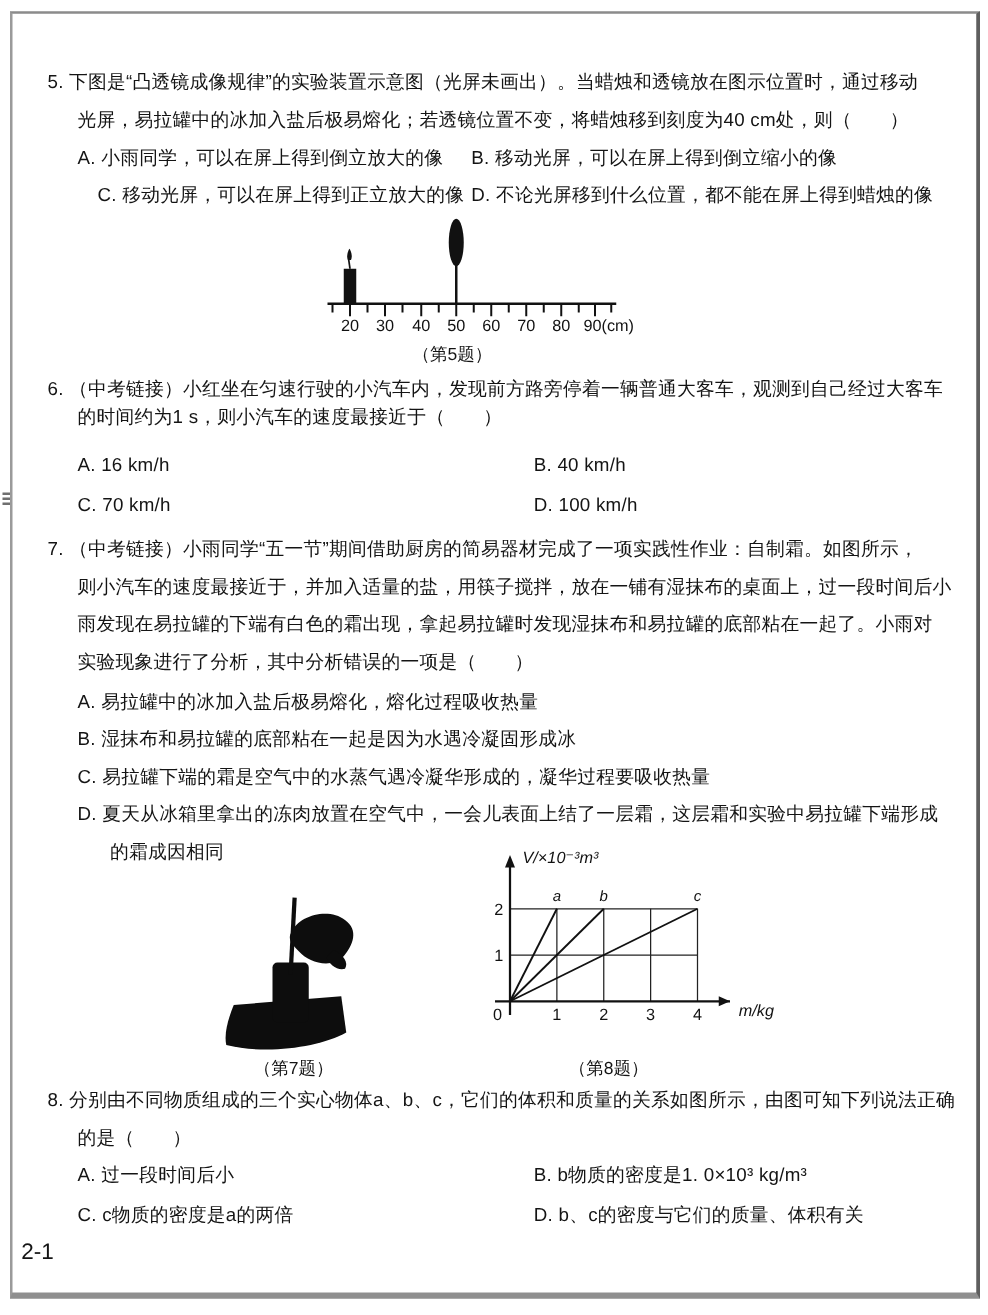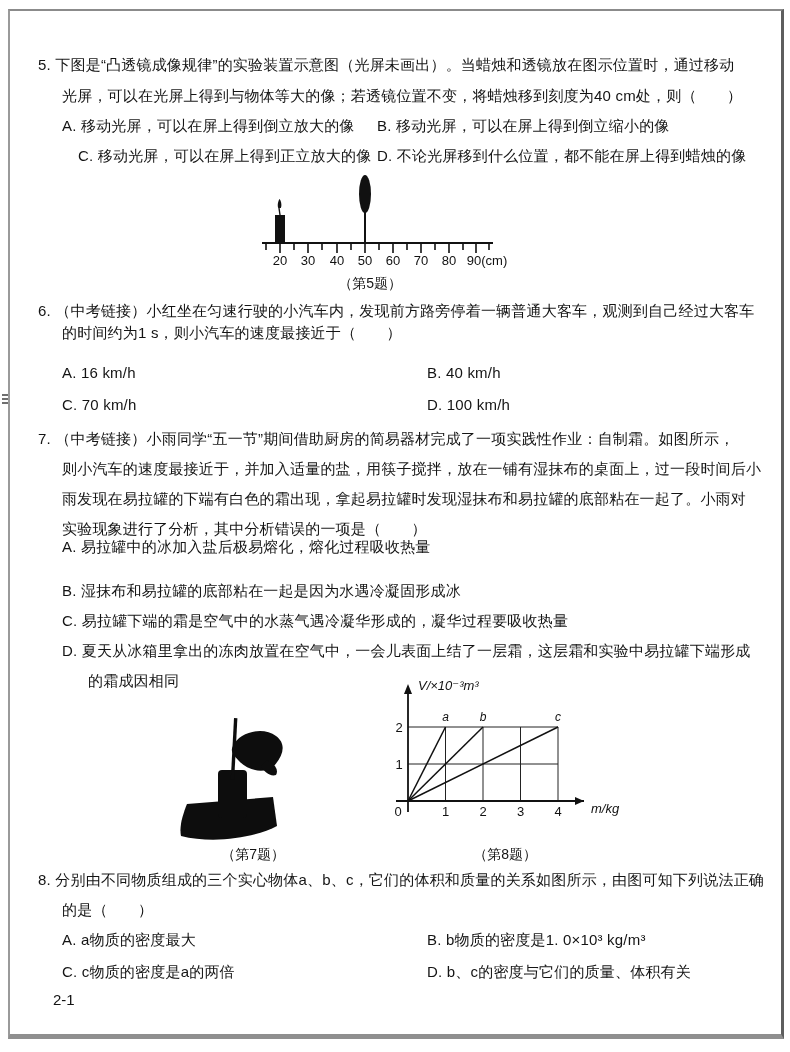--- a/index.html
+++ b/index.html
@@ -2,41 +2,41 @@
 <html><head>
 <meta charset="utf-8">
 <style>
   html,body{margin:0;padding:0;width:790px;height:1052px;background:#ffffff;overflow:hidden;}
   body{font-family:"Liberation Sans","DejaVu Sans",sans-serif;color:#141414;position:relative;}
   .frame{position:absolute;left:8px;top:9px;width:776px;height:1030px;
          border-top:2px solid #8b8b8b;border-left:2px solid #9a9a9a;
          border-right:3px solid #5e5e5e;border-bottom:5px solid #8f8f8f;
          background:#ffffff;box-sizing:border-box;}
   .tline{position:absolute;font-size:15px;white-space:nowrap;letter-spacing:0.2px;}
-  .caption{position:absolute;font-size:14px;text-align:right;}
-  .pagenum{position:absolute;font-size:15px;margin-left:36px;}
+  .caption{position:absolute;font-size:14px;text-align:center;}
+  .pagenum{position:absolute;font-size:18px;}
   .spine{position:absolute;left:2px;top:392px;width:7px;}
   .spine i{display:block;height:2px;background:#6f6f6f;margin:2px 0;width:6px;}
   svg text{font-family:"Liberation Sans","DejaVu Sans",sans-serif;}
   .fig{position:absolute;}
 </style>
 </head>
 <body>
 
 <div class="frame"></div>
 
 <div class="spine">
     <i></i>
     <i></i>
     <i></i>
   </div>
 
 <div class="tline" style="left:38px;top:56px">5. 下图是“凸透镜成像规律”的实验装置示意图（光屏未画出）。当蜡烛和透镜放在图示位置时，通过移动</div>
-<div class="tline" style="left:62px;top:87px">光屏，可以在光屏上得到与物体等大的像；若透镜位置不变，将蜡烛移到刻度为40 cm处，则（　　）</div>
-<div class="tline" style="left:62px;top:117px">A. 移动光屏，可以在屏上得到倒立放大的像</div>
+<div class="tline" style="left:62px;top:87px">光屏，易拉罐中的冰加入盐后极易熔化；若透镜位置不变，将蜡烛移到刻度为40 cm处，则（　　）</div>
+<div class="tline" style="left:62px;top:117px">A. 小雨同学，可以在屏上得到倒立放大的像</div>
 <div class="tline" style="left:377px;top:117px">B. 移动光屏，可以在屏上得到倒立缩小的像</div>
 <div class="tline" style="left:78px;top:147px">C. 移动光屏，可以在屏上得到正立放大的像</div>
 <div class="tline" style="left:377px;top:147px">D. 不论光屏移到什么位置，都不能在屏上得到蜡烛的像</div>
 
 <div class="fig" style="left:255px;top:170px">
   <svg width="255" height="100" viewBox="0 0 255 100">
 
     <line x1="7" y1="73" x2="238" y2="73" stroke="#111" stroke-width="2"></line>
 
     <g stroke="#111" stroke-width="1.6">
@@ -88,21 +88,21 @@
 <div class="tline" style="left:62px;top:324px">的时间约为1 s，则小汽车的速度最接近于（　　）</div>
 <div class="tline" style="left:62px;top:364px">A. 16 km/h</div>
 <div class="tline" style="left:427px;top:364px">B. 40 km/h</div>
 <div class="tline" style="left:62px;top:396px">C. 70 km/h</div>
 <div class="tline" style="left:427px;top:396px">D. 100 km/h</div>
 
 <div class="tline" style="left:38px;top:430px">7. （中考链接）小雨同学“五一节”期间借助厨房的简易器材完成了一项实践性作业：自制霜。如图所示，</div>
 <div class="tline" style="left:62px;top:460px">则小汽车的速度最接近于，并加入适量的盐，用筷子搅拌，放在一铺有湿抹布的桌面上，过一段时间后小</div>
 <div class="tline" style="left:62px;top:490px">雨发现在易拉罐的下端有白色的霜出现，拿起易拉罐时发现湿抹布和易拉罐的底部粘在一起了。小雨对</div>
 <div class="tline" style="left:62px;top:520px">实验现象进行了分析，其中分析错误的一项是（　　）</div>
-<div class="tline" style="left:62px;top:538px">A. 易拉罐中的冰加入盐后极易熔化，熔化过程吸收热量</div>
+<div class="tline" style="left:62px;top:552px">A. 易拉罐中的冰加入盐后极易熔化，熔化过程吸收热量</div>
 <div class="tline" style="left:62px;top:582px">B. 湿抹布和易拉罐的底部粘在一起是因为水遇冷凝固形成冰</div>
 <div class="tline" style="left:62px;top:612px">C. 易拉罐下端的霜是空气中的水蒸气遇冷凝华形成的，凝华过程要吸收热量</div>
 <div class="tline" style="left:62px;top:642px">D. 夏天从冰箱里拿出的冻肉放置在空气中，一会儿表面上结了一层霜，这层霜和实验中易拉罐下端形成</div>
 <div class="tline" style="left:88px;top:672px">的霜成因相同</div>
 
 <div class="fig" style="left:175px;top:698px">
   <svg width="135" height="148" viewBox="0 0 135 148">
     <g fill="#0d0d0d">
 
       <path d="M12,106 L98,99 L102,128 C80,140 38,146 6,138 C4,128 8,116 12,106 Z"></path>
@@ -156,18 +156,18 @@
       <text x="57.5" y="51" font-size="12" font-style="italic" text-anchor="middle">a</text>
       <text x="95" y="51" font-size="12" font-style="italic" text-anchor="middle">b</text>
       <text x="170" y="51" font-size="12" font-style="italic" text-anchor="middle">c</text>
     </g>
   </svg>
 </div>
 <div class="caption" style="left:437px;top:846px;width:100px">（第8题）</div>
 
 <div class="tline" style="left:38px;top:871px">8. 分别由不同物质组成的三个实心物体a、b、c，它们的体积和质量的关系如图所示，由图可知下列说法正确</div>
 <div class="tline" style="left:62px;top:901px">的是（　　）</div>
-<div class="tline" style="left:62px;top:931px">A. a物质的密度最大</div>
+<div class="tline" style="left:62px;top:931px">A. 过一段时间后小</div>
 <div class="tline" style="left:427px;top:931px">B. b物质的密度是1. 0×10³ kg/m³</div>
 <div class="tline" style="left:62px;top:963px">C. c物质的密度是a的两倍</div>
 <div class="tline" style="left:427px;top:963px">D. b、c的密度与它们的质量、体积有关</div>
 
 <div class="pagenum" style="left:17px;top:991px">2-1</div>
 
 </body></html>

